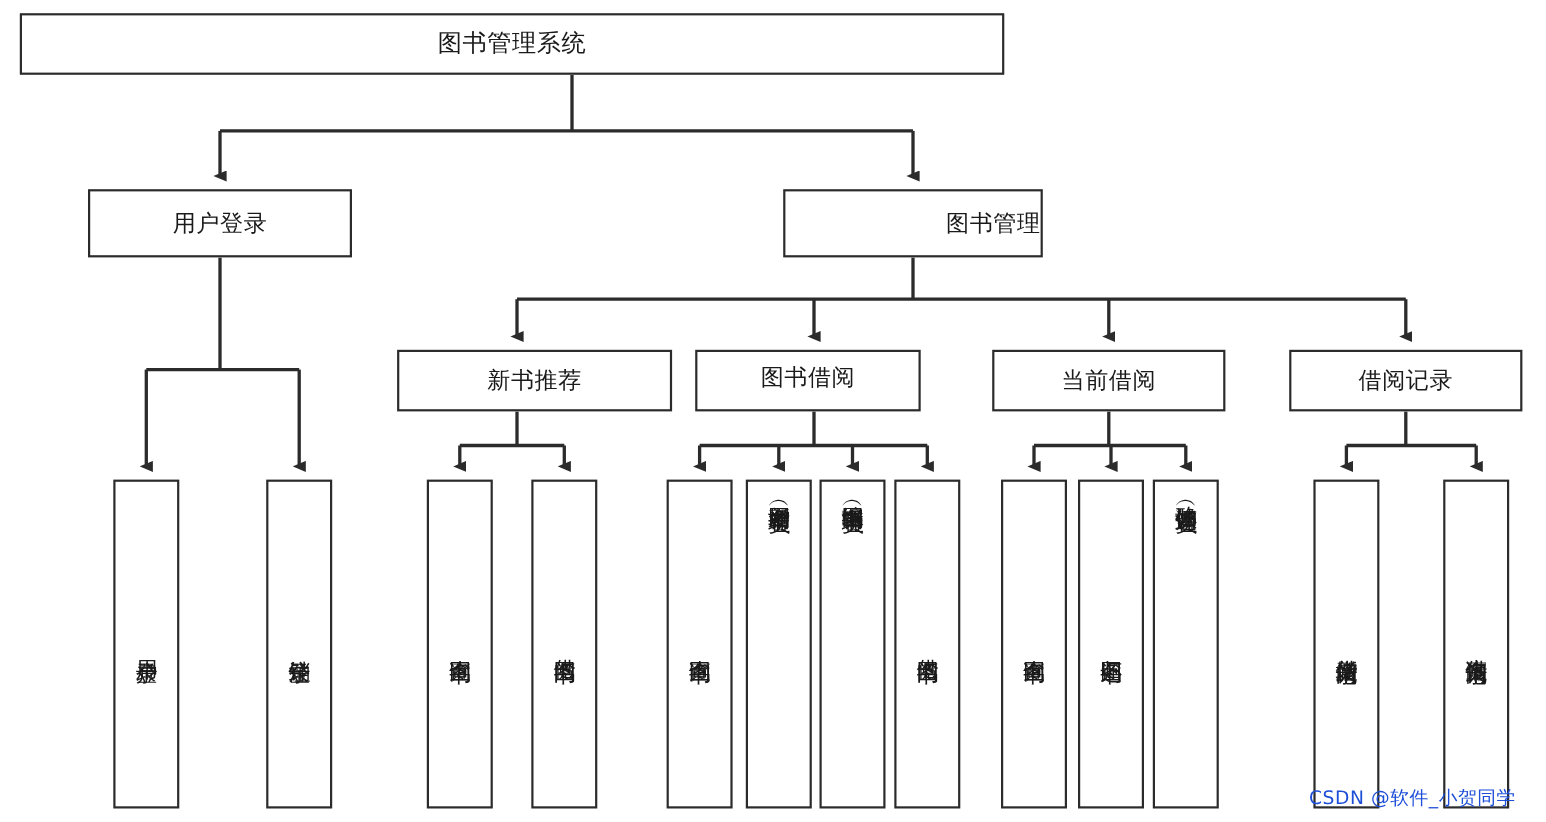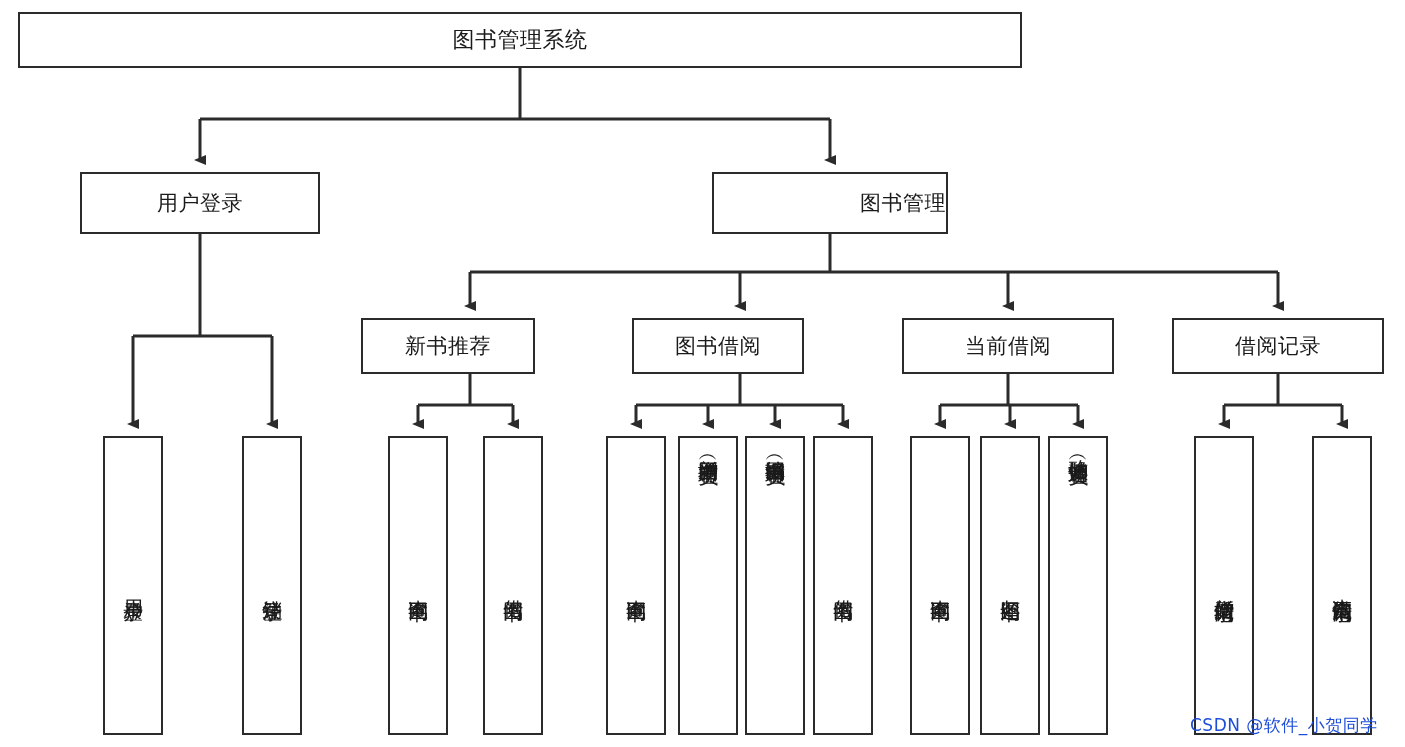--- a/index.html
+++ b/index.html
@@ -122,37 +122,37 @@
       <path d="M1010,405 L1010,424" marker-end="url(#arrow)"></path>
       <path d="M1078,405 L1078,424" marker-end="url(#arrow)"></path>
 
       <path d="M1278,374 L1278,405"></path>
       <path d="M1224,405 L1342,405"></path>
       <path d="M1224,405 L1224,424" marker-end="url(#arrow)"></path>
       <path d="M1342,405 L1342,424" marker-end="url(#arrow)"></path>
     </g>
   </svg>
 
-  <div class="node horiz root" style="left:18px; top:12px; width:1004px; height:56px;">
+  <div class="node horiz root" style="left:18px; top:12px; width:895px; height:56px;">
     <span class="label">图书管理系统</span>
   </div>
 
   <div class="node horiz" style="left:80px; top:172px; width:240px; height:62px;">
     <span class="label">用户登录</span>
   </div>
 
   <div class="node horiz" style="left:712px; top:172px; width:236px; height:62px;justify-content:flex-end;">
     <span class="label">图书管理</span>
   </div>
 
-  <div class="node horiz" style="left:361px; top:318px; width:174px; height:56px;">
+  <div class="node horiz" style="left:361px; top:318px; width:250px; height:56px;">
     <span class="label">新书推荐</span>
   </div>
 
-  <div class="node horiz" style="left:632px; top:318px; width:172px; height:56px;">
+  <div class="node horiz" style="left:632px; top:318px; width:205px; height:56px;font-family:Liberation Mono, monospace;">
     <span class="label">图书借阅</span>
   </div>
 
   <div class="node horiz" style="left:902px; top:318px; width:212px; height:56px;">
     <span class="label">当前借阅</span>
   </div>
 
   <div class="node horiz" style="left:1172px; top:318px; width:212px; height:56px;justify-content:center;">
     <span class="label">借阅记录</span>
   </div>

